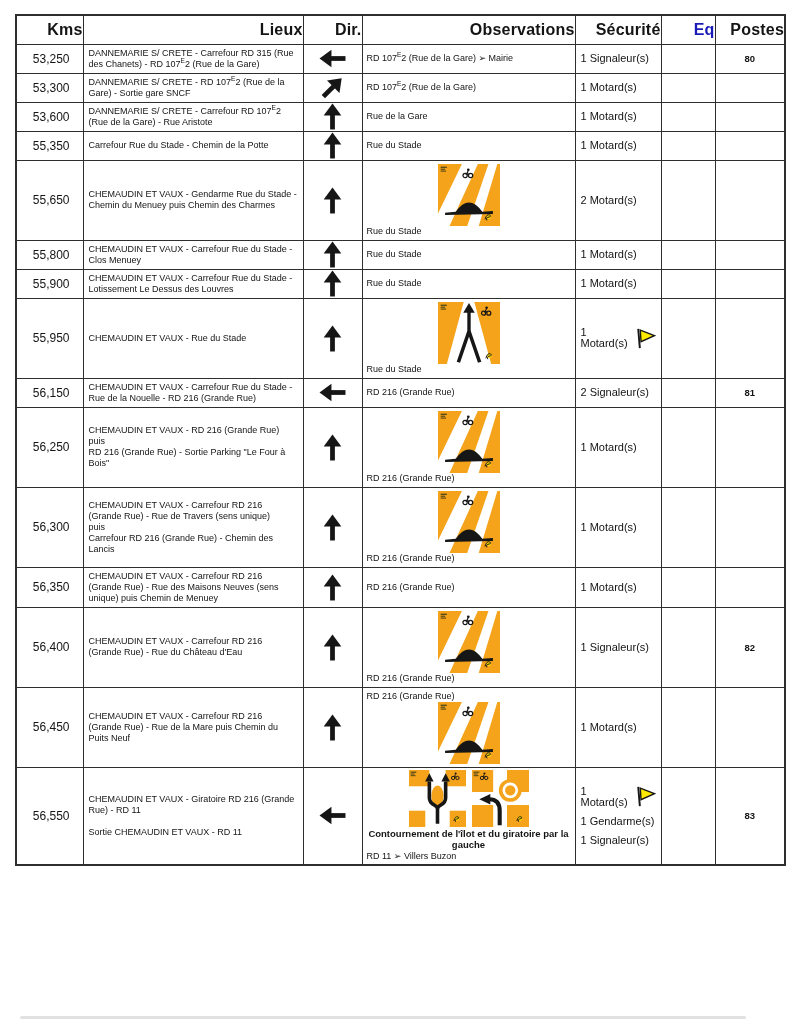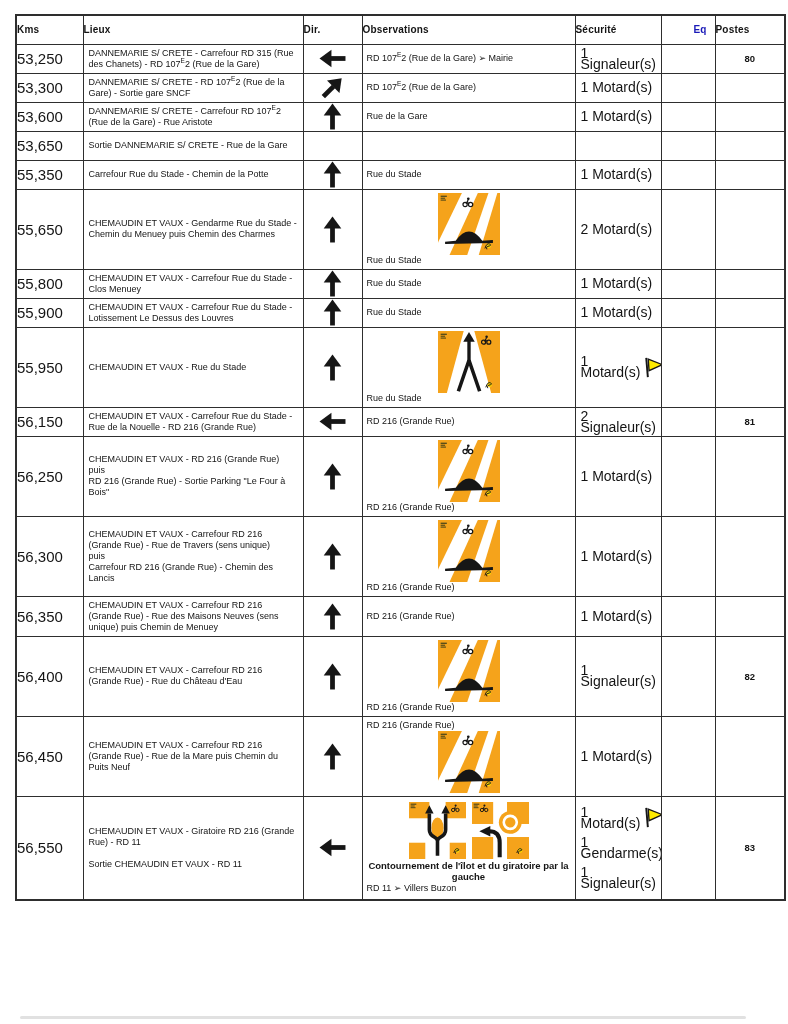--- a/index.html
+++ b/index.html
@@ -2,39 +2,39 @@
 <html><head>
 <meta charset="utf-8">
 <style>
   html,body{margin:0;padding:0;background:#e8e8e8;}
   .page{position:relative;width:788px;height:1024px;background:#ffffff;overflow:hidden;
         font-family:"Liberation Sans",sans-serif;color:#141414;}
   table.roadbook{position:absolute;left:15px;top:14px;width:769px;border-collapse:collapse;
         table-layout:fixed;border:2px solid #2e2e2e;}
   th,td{border:1px solid #2e2e2e;vertical-align:middle;padding:0;overflow:hidden;}
   tr{height:29px;}
-  th{font-size:10px;font-weight:bold;height:26px;text-align:left;letter-spacing:.2px;}
+  th{font-size:16px;font-weight:bold;height:26px;text-align:right;letter-spacing:.2px;}
   th.accent{color:#1a1ab8;padding-left:32px;}
-  td.c-kms{padding-right:13px;font-size:15px;}
+  td.c-kms{text-align:right;padding-right:13px;font-size:12px;}
   td.c-lieux{padding:3px 5px;font-size:9px;}
   .lx{line-height:11px;}
   .lx-blank{height:11px;}
   td.c-dir{text-align:center;}
   .arrow{width:27px;height:27px;display:inline-block;vertical-align:middle;}
   .arrow.left{transform:rotate(-90deg);}
   .arrow.up-right{transform:rotate(45deg);}
   td.c-obs{padding:2px 4px;font-size:9px;}
   .obs-text{line-height:11px;text-align:left;}
   .sign-row{text-align:center;line-height:0;}
   .sign-row svg{margin:0 3px;}
   .sign{width:62px;height:62px;}
   .sign.small{width:57px;height:57px;}
   .caption{font-size:9px;line-height:11px;text-align:left;}
   .bold-cap{font-weight:bold;font-size:9.5px;line-height:11px;text-align:center;margin:1px 0;}
-  td.c-sec{padding:2px 5px;font-size:14px;}
+  td.c-sec{padding:2px 5px;font-size:11px;}
   .sec-line{display:flex;align-items:center;gap:2px;line-height:11px;margin:1px 0;}
   td.c-sec.spread .sec-line{margin:8px 0;}
   .flag{width:21px;height:21px;flex:0 0 auto;margin-left:1px;}
   td.c-postes{text-align:center;font-size:9.5px;font-weight:bold;margin-left:28px;}
   sup{font-size:6.5px;line-height:0;vertical-align:super;}
   .scan-smudge{position:absolute;left:20px;top:1016px;width:726px;height:3px;
         background:#c9c9c9;opacity:.55;border-radius:2px;}
 </style>
 </head>
 <body>
@@ -116,31 +116,20 @@
           </td>
           <td class="c-sec">
             <div class="sec-line">
               <span>1 Motard(s)</span>
             </div>
           </td>
           <td class="c-eq"></td>
           <td class="c-postes"></td>
         </tr>
         <tr>
-          <td class="c-kms"><span>53,650</span></td>
-          <td class="c-lieux">
-            <div class="lx">Sortie DANNEMARIE S/ CRETE - Rue de la Gare</div>
-          </td>
-          <td class="c-dir"></td>
-          <td class="c-obs"></td>
-          <td class="c-sec"></td>
-          <td class="c-eq"></td>
-          <td class="c-postes"></td>
-        </tr>
-        <tr>
           <td class="c-kms"><span>55,350</span></td>
           <td class="c-lieux">
             <div class="lx">Carrefour Rue du Stade - Chemin de la Potte</div>
           </td>
           <td class="c-dir"><svg class="arrow up" viewBox="0 0 26 26">
               <polygon points="13,0.5 4.5,12 21.5,12" fill="#161616"></polygon>
               <rect x="10.7" y="11.5" width="4.6" height="14" fill="#161616"></rect>
             </svg></td>
           <td class="c-obs">
             <div class="obs-text">Rue du Stade</div>

